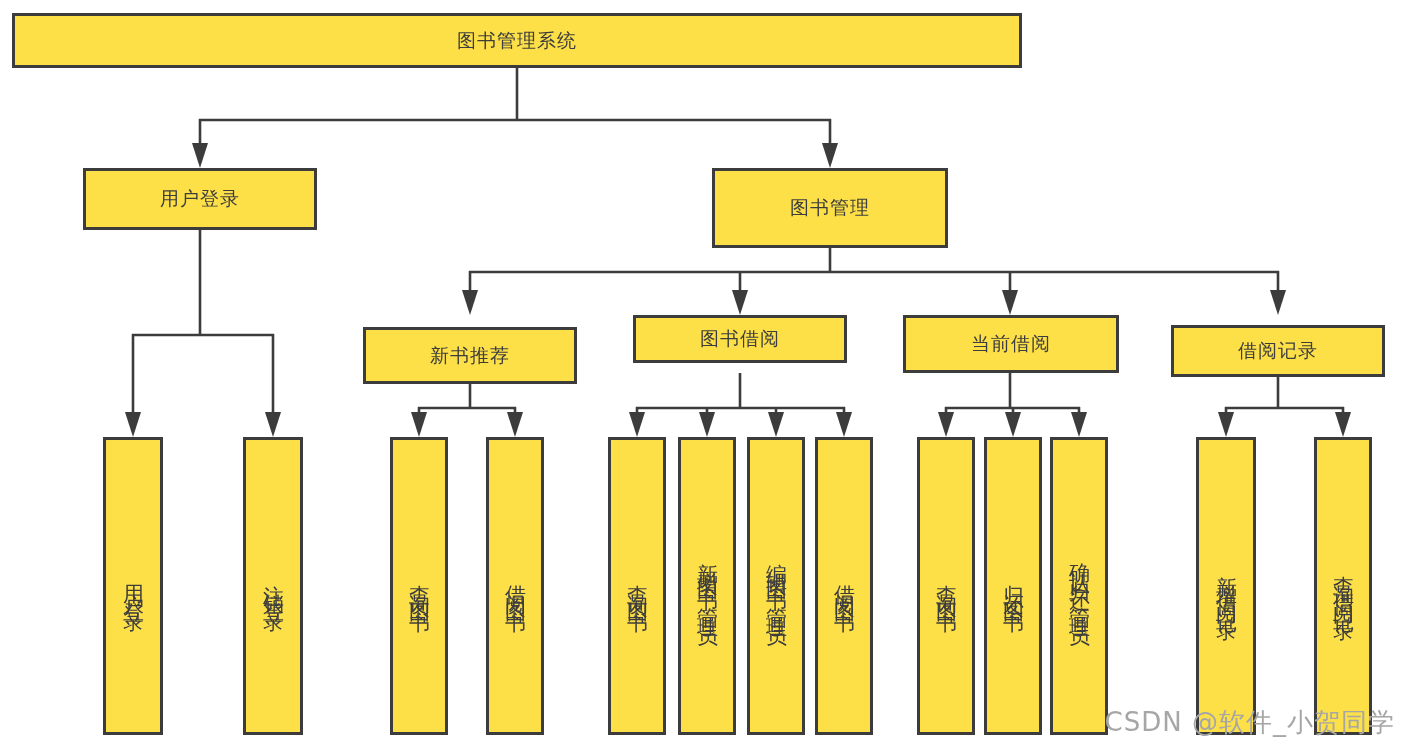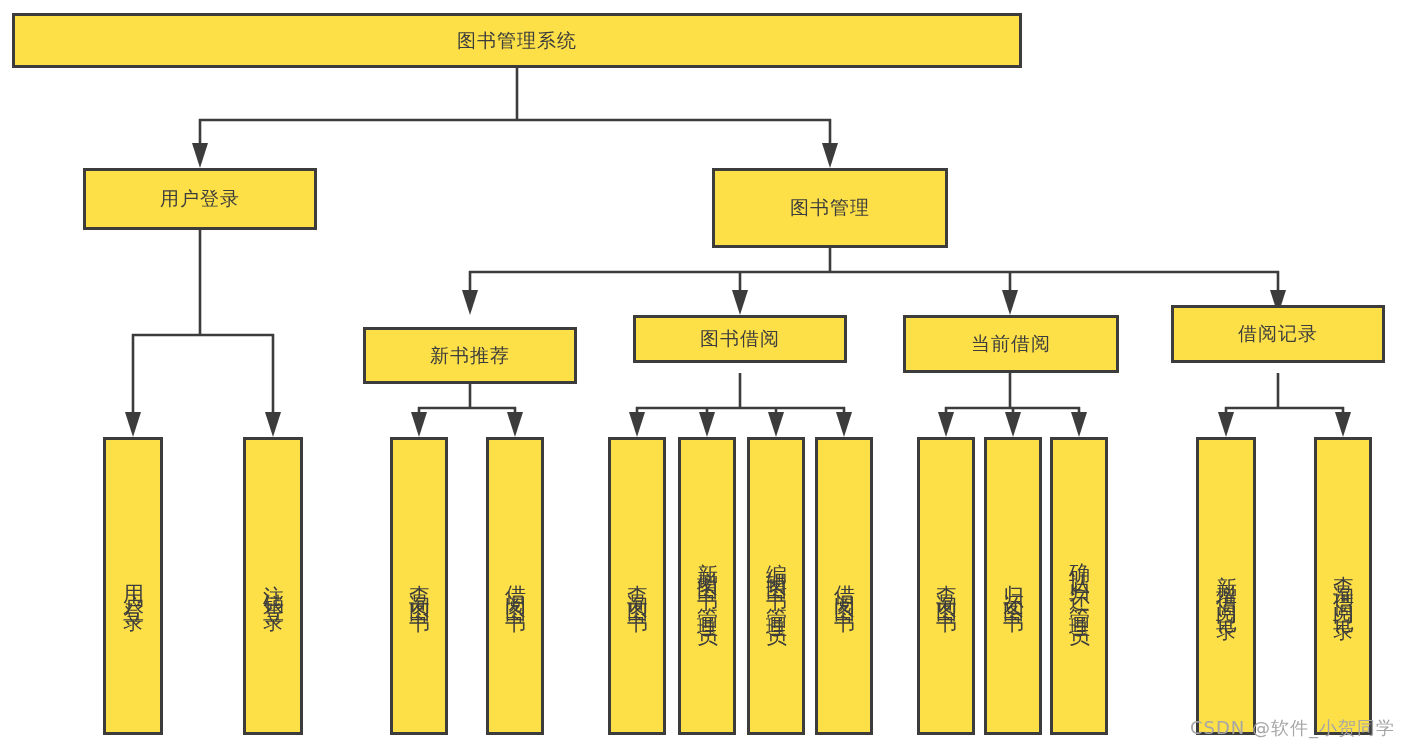--- a/index.html
+++ b/index.html
@@ -40,21 +40,21 @@
     text-orientation: mixed;
     font-size: 21px;
     letter-spacing: 9px;
     line-height: 1;
     white-space: nowrap;
   }
   .watermark {
     position: absolute;
     right: 10px;
     bottom: 7px;
-    font-size: 18px;
+    font-size: 26px;
     color: var(--watermark);
     letter-spacing: 1px;
     white-space: nowrap;
   }
 </style>
 </head>
 <body>
 
 <div class="canvas">
 
@@ -147,21 +147,21 @@
 
   <div class="node h-node" style="left:363px; top:315px; width:214px; height:57px;margin-top:12px;">
     <span>新书推荐</span>
   </div>
   <div class="node h-node" style="left:633px; top:315px; width:214px; height:48px;">
     <span>图书借阅</span>
   </div>
   <div class="node h-node" style="left:903px; top:315px; width:216px; height:58px;">
     <span>当前借阅</span>
   </div>
-  <div class="node h-node" style="left:1171px; top:305px; width:214px; height:58px;">
+  <div class="node h-node" style="left:1171px; top:325px; width:214px; height:52px;">
     <span>借阅记录</span>
   </div>
 
   <div class="node v-node" style="left:103px; top:437px; width:60px; height:298px;">
     <span>用户登录</span>
   </div>
   <div class="node v-node" style="left:243px; top:437px; width:60px; height:298px;">
     <span>注销登录</span>
   </div>
 

